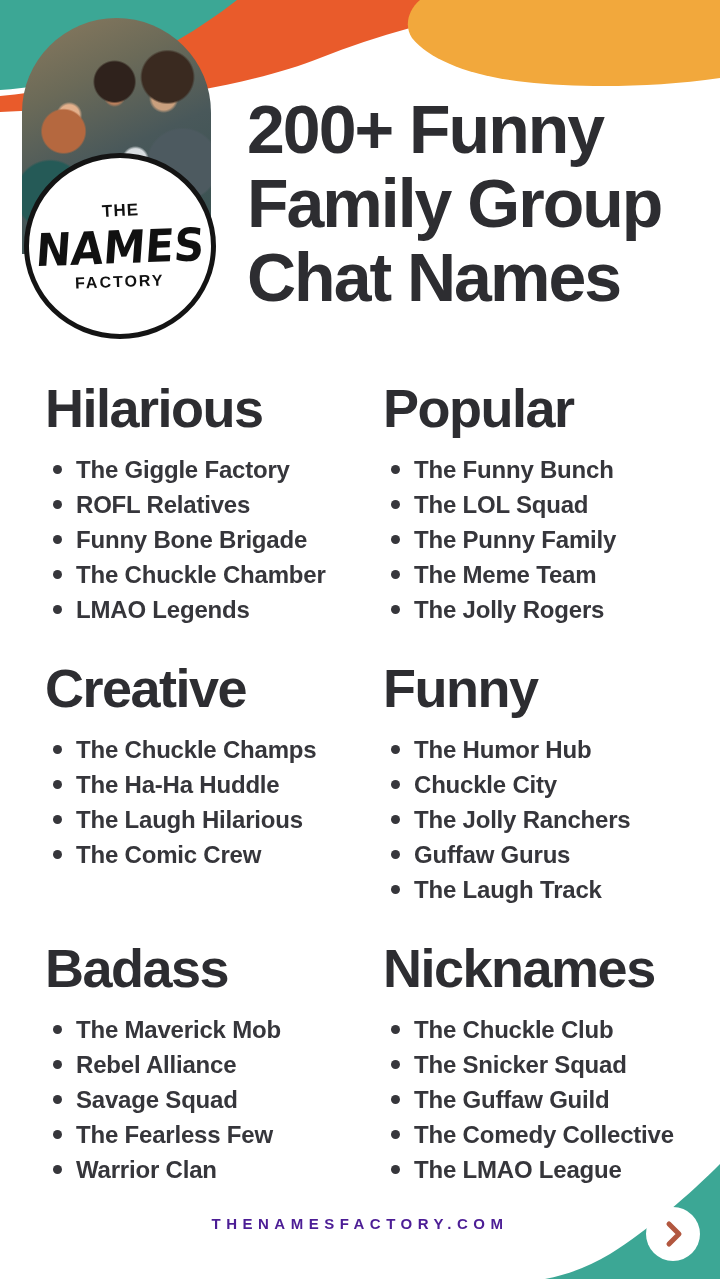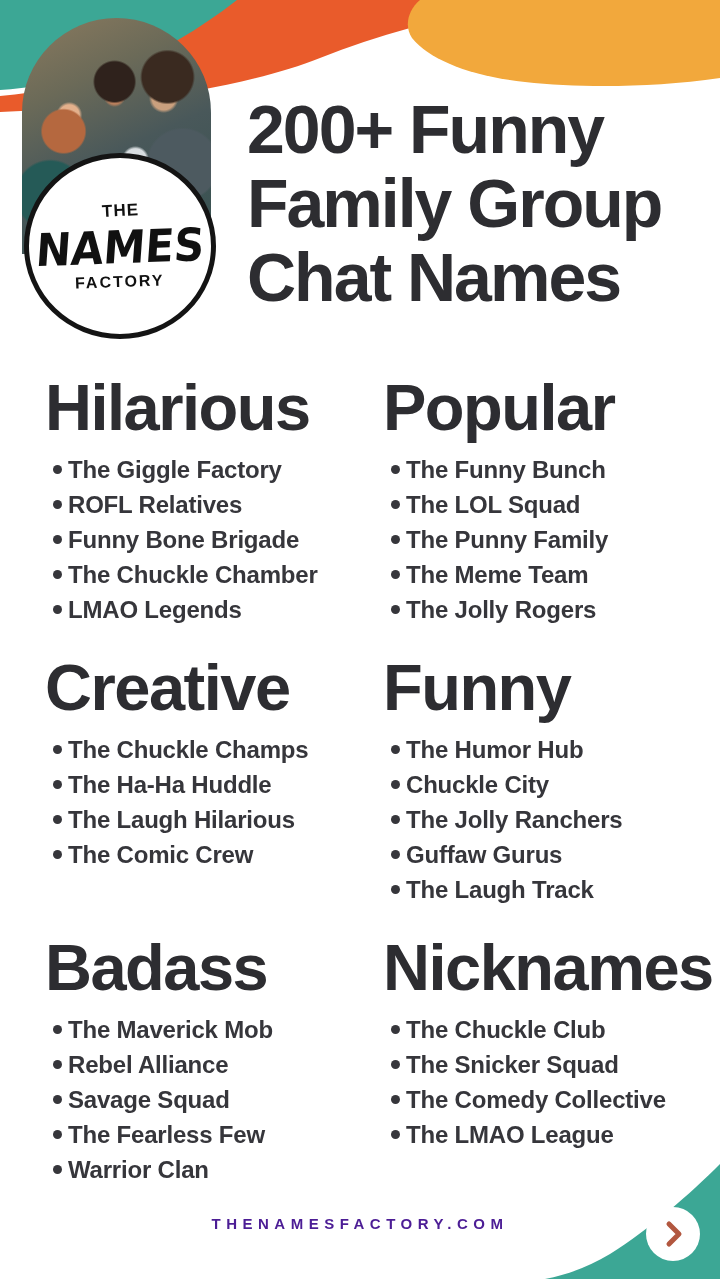--- a/index.html
+++ b/index.html
@@ -44,26 +44,26 @@
     color:#2d2d31; font-weight:800; font-size:68px; line-height:74px;
     letter-spacing:-2px;
   }
   
   .content{
     position:absolute; top:368px; left:45px; right:0; z-index:2;
     display:grid; grid-template-columns:338px 1fr; grid-auto-rows:280px;
   }
   .section{overflow:visible;}
   .section h2{
-    margin:12px 0 0 0; font-size:65px; line-height:56px; font-weight:800;
+    margin:12px 0 0 0; font-size:54px; line-height:56px; font-weight:800;
     color:#2d2d31; letter-spacing:-1.5px;
   }
   .section ul{list-style:none; margin:16px 0 0 0; padding:0;}
   .section li{
-    display:flex; align-items:center; gap:6px; padding-left:8px;
+    display:flex; align-items:center; gap:14px; padding-left:8px;
     height:35px; font-size:24px; font-weight:bold; color:#36363b;
     letter-spacing:-0.2px; white-space:nowrap;
   }
   .dot{width:9px; height:9px; border-radius:50%; background:#36363b; flex:0 0 9px;}
   
   .site{
     position:absolute; left:0; right:0; top:1215px; text-align:center;
     font-size:15px; font-weight:bold; letter-spacing:5.5px; color:#4c1d95;
     z-index:2;
   }
@@ -232,20 +232,24 @@
         <li>
             <span class="dot"></span>
             <span>The Chuckle Club</span>
           </li>
         <li>
             <span class="dot"></span>
             <span>The Snicker Squad</span>
           </li>
         <li>
             <span class="dot"></span>
+            <span>The Guffaw Guild</span>
+          </li>
+        <li>
+            <span class="dot"></span>
             <span>The Comedy Collective</span>
           </li>
         <li>
             <span class="dot"></span>
             <span>The LMAO League</span>
           </li>
       </ul>
     </div>
 
   </div>

